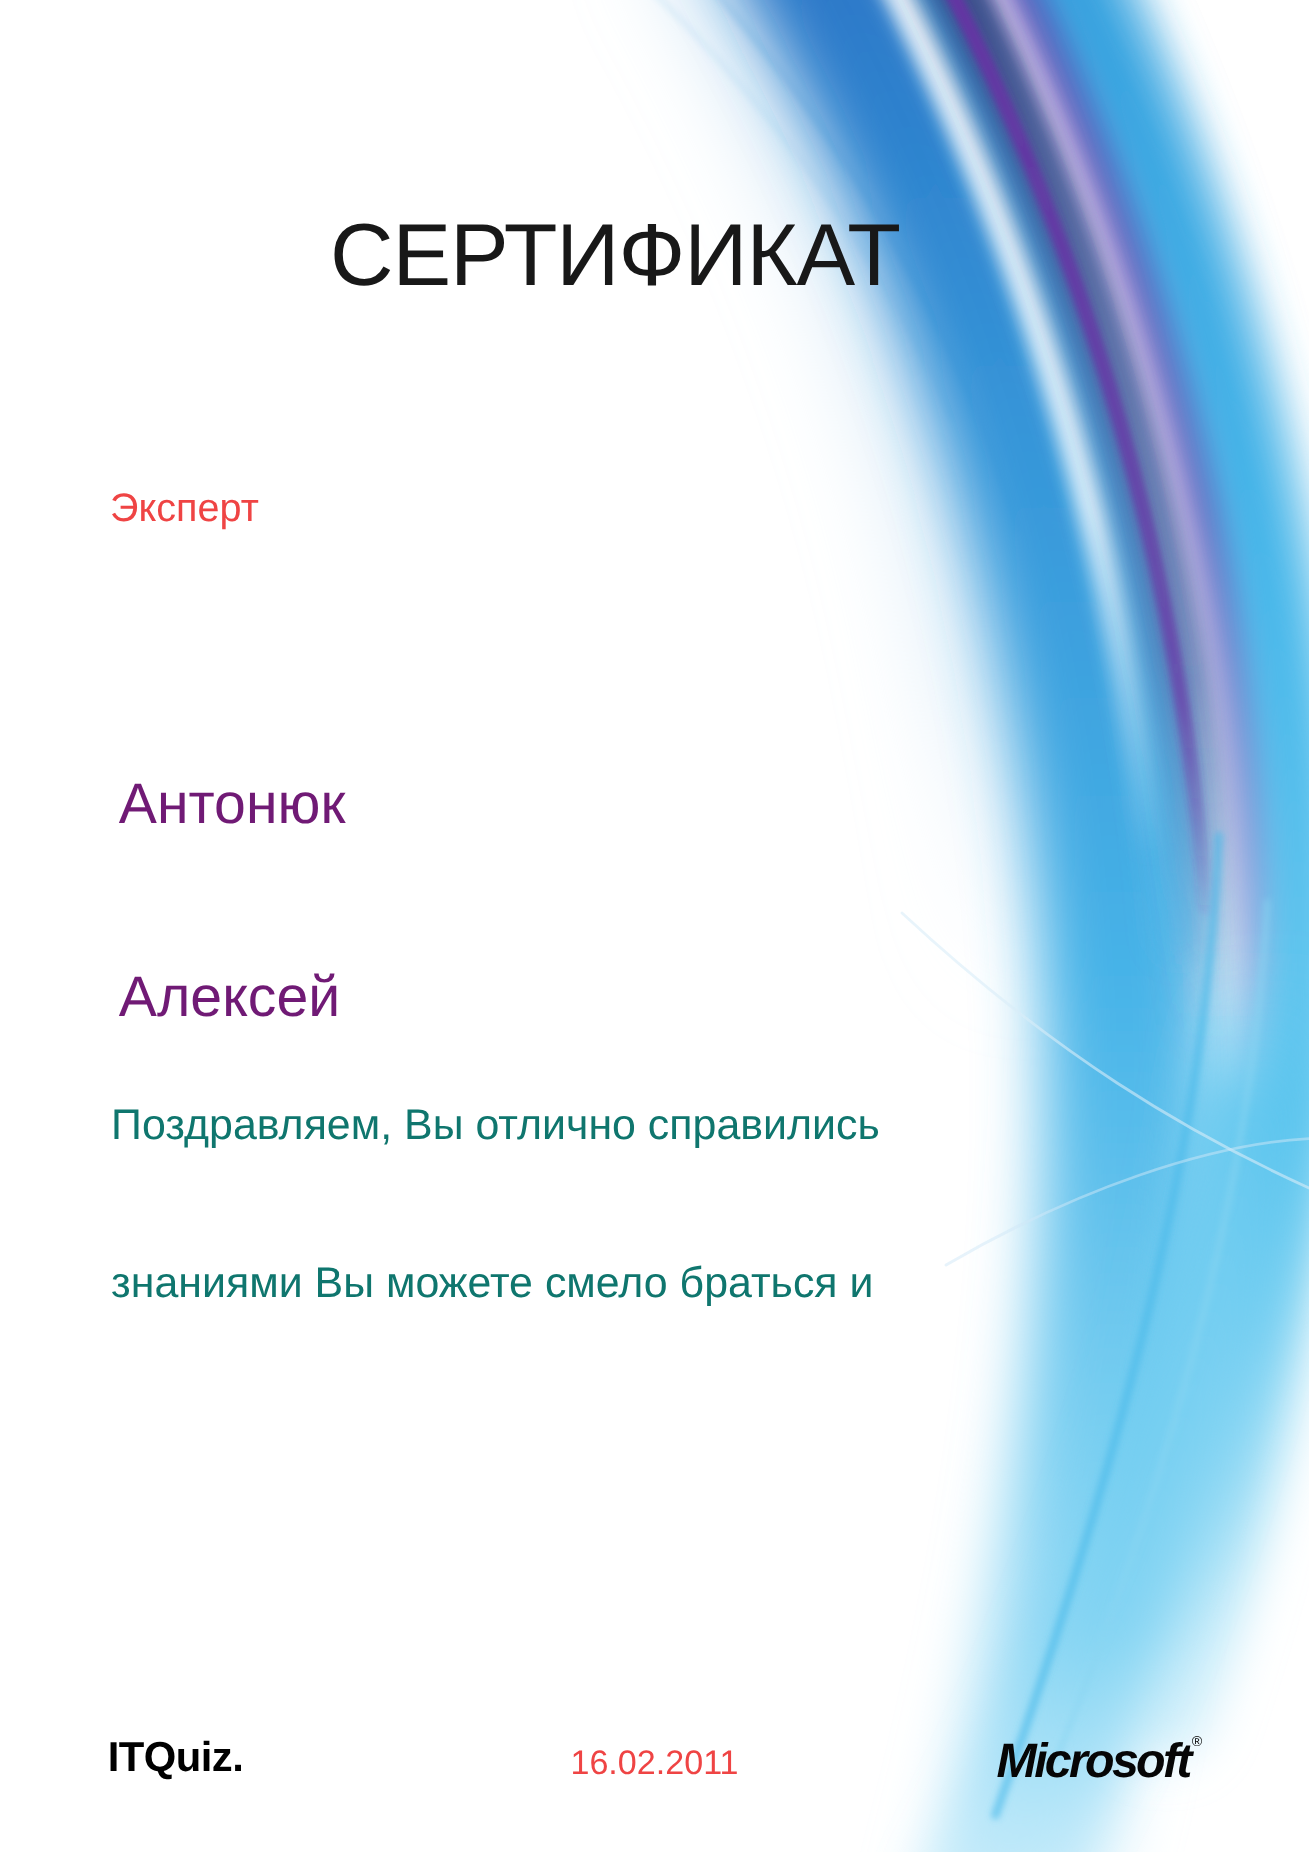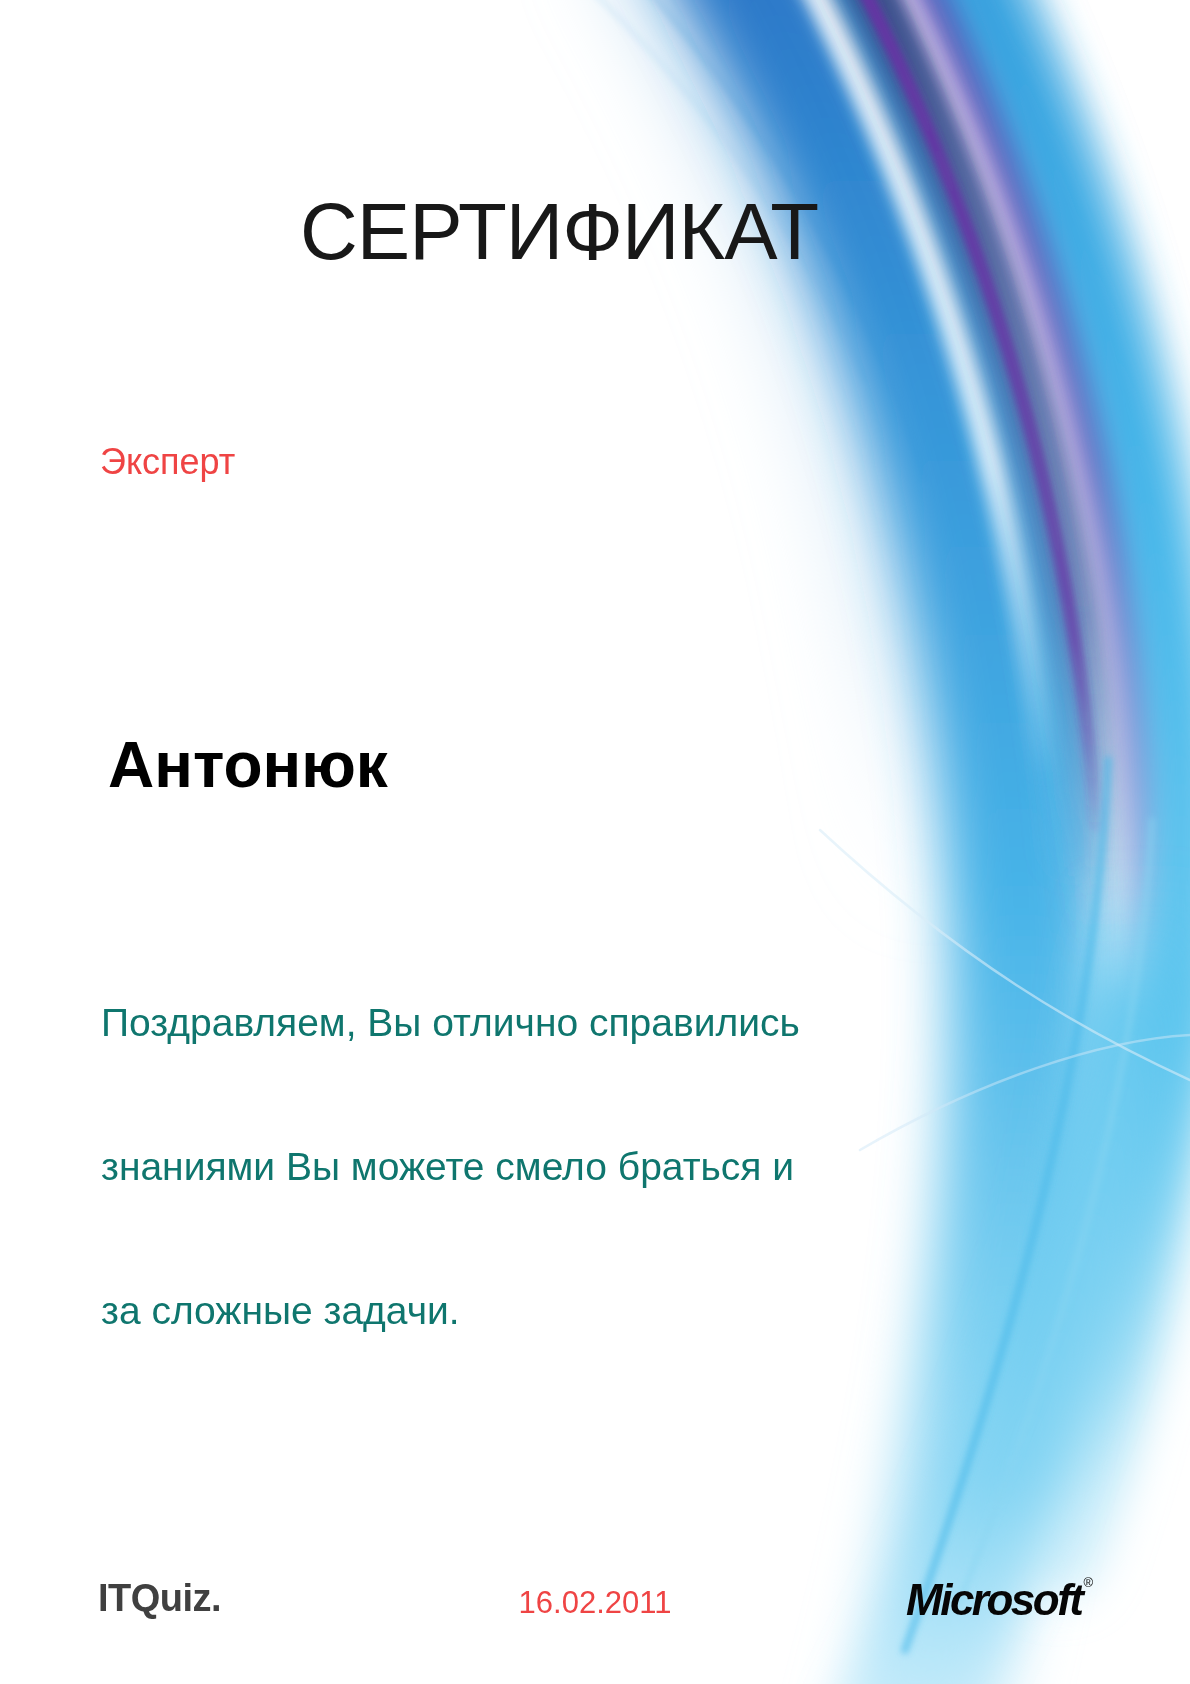--- a/index.html
+++ b/index.html
@@ -18,33 +18,32 @@
     font-size:80px;line-height:1;letter-spacing:-1px;
     color:#181818;font-weight:400;
   }
   .role{
     left:100px;top:442px;
     font-size:36px;line-height:1.1;
     color:#ef4444;
   }
   .name{
     left:108px;top:584px;
-    font-size:64px;line-height:1.13;
-    color:#000000;
-    font-weight:bold;
+    font-size:52px;line-height:1.13;
+    color:#701a75;
   }
   .message{
     left:101px;top:903px;
     font-size:39px;line-height:48px;
     color:#0f766e;
   }
   .issuer{
     left:98px;top:1578px;
     font-size:38px;font-weight:700;line-height:1.1;
-    color:#404040;letter-spacing:-0.5px;
+    color:#000000;letter-spacing:-0.5px;
   }
   .date{
     left:50%;top:1586px;transform:translateX(-50%);
     font-size:31px;line-height:1.1;color:#ef4444;
   }
   .brand{
     left:906px;top:1576px;
     font-size:44px;font-weight:700;font-style:italic;
     letter-spacing:-2.5px;color:#060606;line-height:1.1;text-align:right;
   }
@@ -178,26 +177,26 @@
       <path d="M 860,1150 C 980,1080 1100,1040 1190,1035" stroke="#cfe7f7" stroke-opacity="0.5" stroke-width="2.5"></path>
     </g>
   </svg>
 
   <div class="txt title">СЕРТИФИКАТ</div>
 
   <div class="txt role">Эксперт</div>
 
   <div class="txt name">
     <div>Антонюк</div>
+    <div>Алексей</div>
   </div>
 
   <div class="txt message">
     <div>Поздравляем, Вы отлично справились</div>
     <div>знаниями Вы можете смело браться и</div>
-    <div>за сложные задачи.</div>
   </div>
 
   <div class="txt issuer">ITQuiz.</div>
 
   <div class="txt date">16.02.2011</div>
 
   <div class="txt brand"><span>Microsoft</span><span class="reg">®</span></div>
 
 </div>
 

